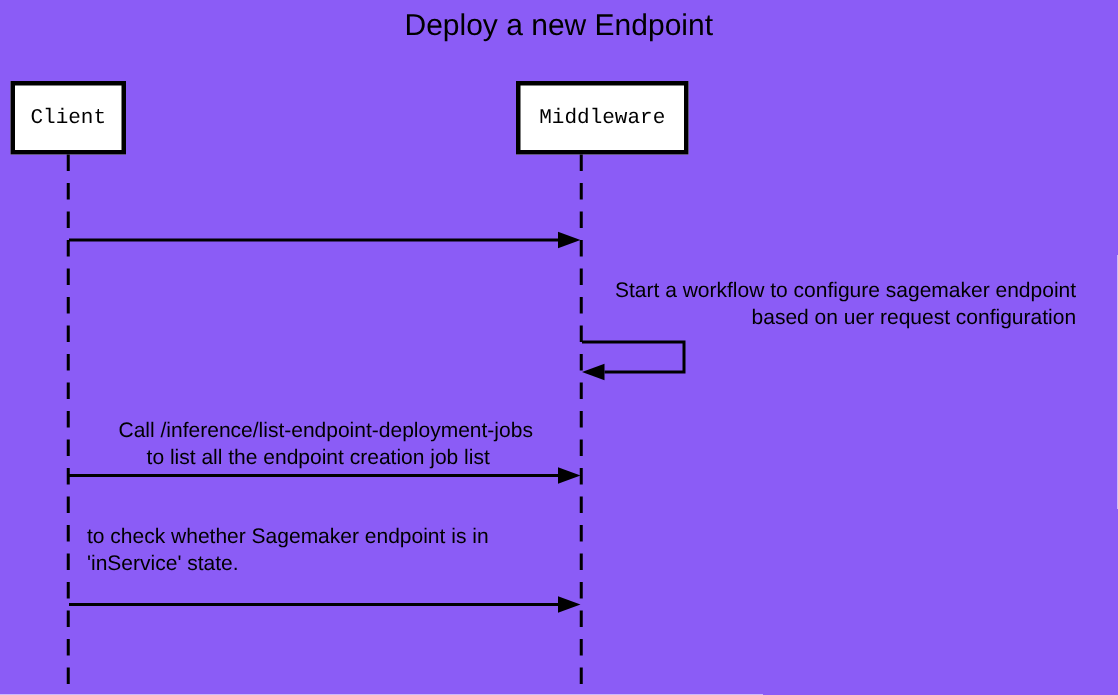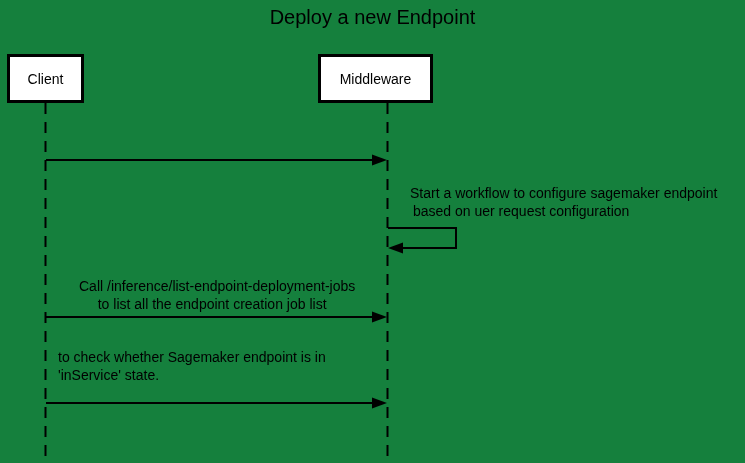--- a/index.html
+++ b/index.html
@@ -6,21 +6,21 @@
     margin: 0;
     padding: 0;
     background: #ffffff;
     font-family: "Liberation Sans", "DejaVu Sans", sans-serif;
     color: #000000;
   }
   #diagram {
     position: relative;
     width: 745px;
     height: 463px;
-    background: #15803d;
+    background: #8b5cf6;
     overflow: hidden;
   }
   .title {
     position: absolute;
     top: 4px;
     left: 0;
     width: 745px;
     text-align: center;
     font-size: 20px;
     line-height: 26px;
@@ -28,41 +28,42 @@
   }
   .actor {
     position: absolute;
     box-sizing: border-box;
     border: 3px solid #000000;
     background: #ffffff;
     display: flex;
     align-items: center;
     justify-content: center;
     font-size: 14px;
+    font-family: Liberation Mono, monospace;
   }
   .actor.client { left: 7px; top: 54px; width: 77px; height: 49px; }
-  .actor.middleware { left: 318px; top: 54px; width: 115px; height: 49px; }
+  .actor.middleware { left: 344px; top: 54px; width: 115px; height: 49px; }
   svg.wires {
     position: absolute;
     top: 0; left: 0;
     width: 745px; height: 463px;
   }
   .msg {
     position: absolute;
     font-size: 14px;
     line-height: 18px;
     white-space: nowrap;
     color: #000000;
   }
   .msg.m1 { top: 139px; left: 46px; width: 341px; text-align: center; }
   .msg.self-note { top: 184px; left: 410px; text-align: left; }
   .msg.m2 { top: 277px; left: 69px; text-align: center; }
   .msg.m3 { top: 348px; left: 58px; text-align: left; }
   .indent-10 { padding-left: 10px; }
-  .indent-3  { padding-left: 3px; }
+  .indent-3  { padding-left: 3px; text-align: right; }
 </style>
 </head>
 <body>
 
 <div id="diagram">
 
   <div class="title">Deploy a new Endpoint</div>
 
   <div class="actor client">
     <span>Client</span>

